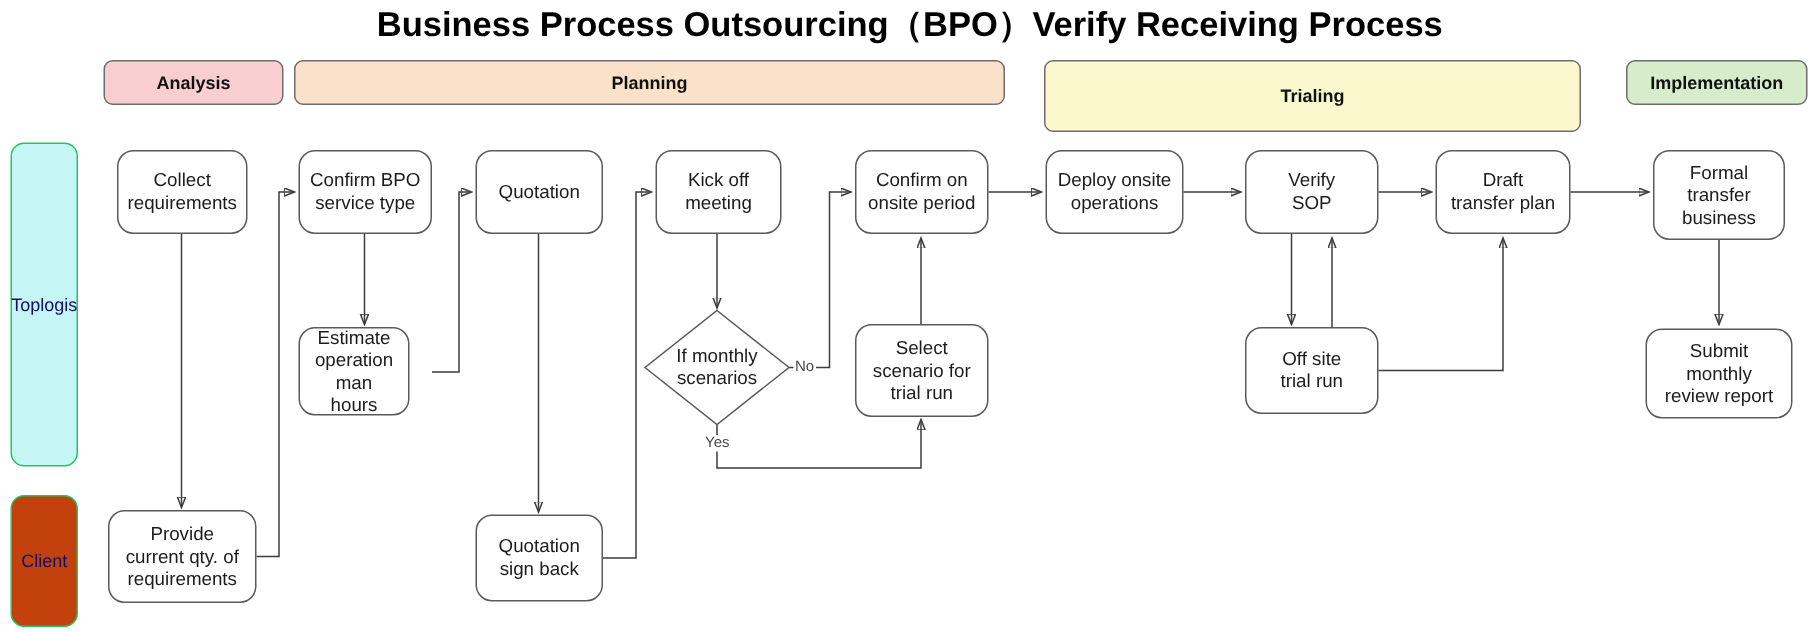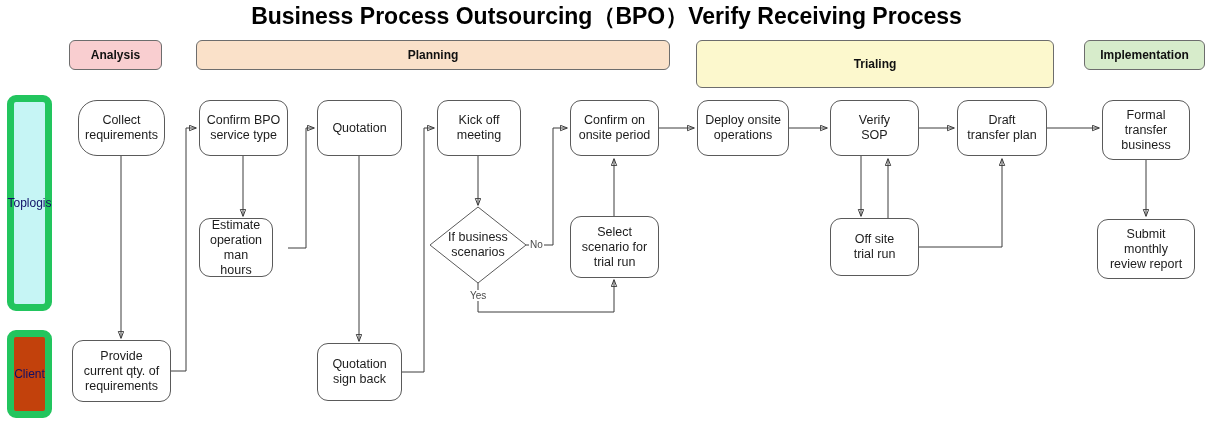--- a/index.html
+++ b/index.html
@@ -21,21 +21,21 @@
   .phase{
     position:absolute;box-sizing:border-box;
     border:1px solid #6d6d6d;border-radius:6px;
     display:flex;align-items:center;justify-content:center;
     font-size:12px;font-weight:bold;color:#111;
   }
 
   
   .lane{
     position:absolute;box-sizing:border-box;
-    border:7px solid #22c55e;border-radius:9px;
+    border:1px solid #22c55e;border-radius:9px;
     display:flex;align-items:center;justify-content:center;
   }
   .lane-label{
     font-size:12px;color:#101066;white-space:nowrap;
   }
 
   
   .node{
     position:absolute;box-sizing:border-box;
     background:#ffffff;border:1px solid #5a5a5a;border-radius:11px;
@@ -63,21 +63,21 @@
   svg.wires path,svg.wires line{stroke:#3d3d3d;stroke-width:1;fill:none;}
 </style>
 </head>
 <body>
 
 <div id="canvas">
 
   <div class="title">Business Process Outsourcing（BPO）Verify Receiving Process</div>
 
   <div id="phases-layer">
-      <div class="phase" style="left: 69px; top: 40px; width: 93px; height: 30px; background: rgb(249, 206, 208);">
+      <div class="phase" style="left: 69px; top: 40px; width: 120px; height: 30px; background: rgb(249, 206, 208);">
         <span>Analysis</span>
       </div>
       <div class="phase" style="left: 196px; top: 40px; width: 474px; height: 30px; background: rgb(250, 225, 201);">
         <span>Planning</span>
       </div>
       <div class="phase" style="left: 696px; top: 40px; width: 358px; height: 48px; background: rgb(252, 248, 205);">
         <span>Trialing</span>
       </div>
       <div class="phase" style="left: 1084px; top: 40px; width: 121px; height: 30px; background: rgb(215, 236, 203);">
         <span>Implementation</span>
@@ -114,21 +114,21 @@
         <path d="M861,156 L861,216" marker-end="url(#arw)"></path>
         <path d="M888,218 L888,159" marker-end="url(#arw)"></path>
         <path d="M919,128 L954,128" marker-end="url(#arw)"></path>
         <path d="M919,247 L1002,247 L1002,159" marker-end="url(#arw)"></path>
         <path d="M1047,128 L1099,128" marker-end="url(#arw)"></path>
         <path d="M1146,160 L1146,216" marker-end="url(#arw)"></path>
       </g>
   </svg>
 
   <div id="nodes-layer">
-      <div class="node" style="left: 78px; top: 100px; width: 87px; height: 56px; border-radius: 19px;">
+      <div class="node" style="left: 78px; top: 100px; width: 87px; height: 56px;">
         <div>
           <div>Collect</div>
           <div>requirements</div>
         </div>
       </div>
       <div class="node" style="left: 72px; top: 340px; width: 99px; height: 62px;">
         <div>
           <div>Provide</div>
           <div>current qty. of</div>
           <div>requirements</div>
@@ -216,21 +216,21 @@
         </div>
       </div>
     </div>
   <div id="decision-layer">
       <div class="diamond-wrap" style="left: 430px; top: 207px; width: 96px; height: 76px;">
         <svg width="96" height="76">
           <polygon points="48,0 96,38 48,76 0,38" fill="#ffffff" stroke="#5a5a5a" stroke-width="1"></polygon>
         </svg>
         <div class="diamond-text">
           <div>
-            <div>If business</div>
+            <div>If monthly</div>
             <div>scenarios</div>
           </div>
         </div>
       </div>
     </div>
   <div id="edge-labels-layer">
       <div class="edge-label" style="left: 529px; top: 239px;">No</div>
       <div class="edge-label" style="left: 469px; top: 290px;">Yes</div>
     </div>
 

